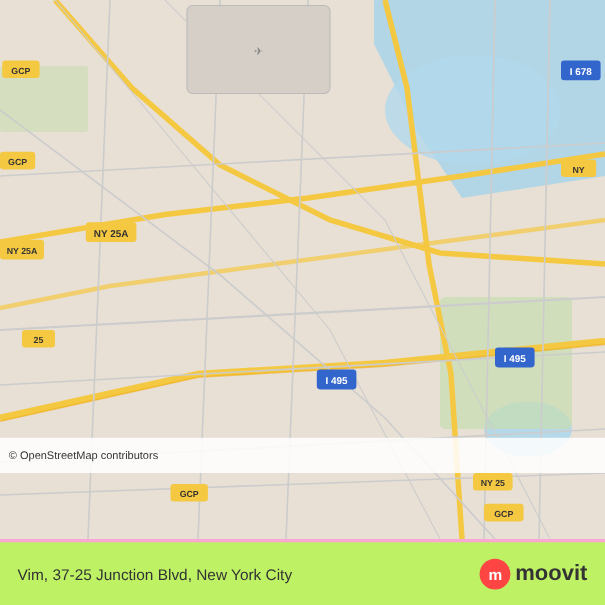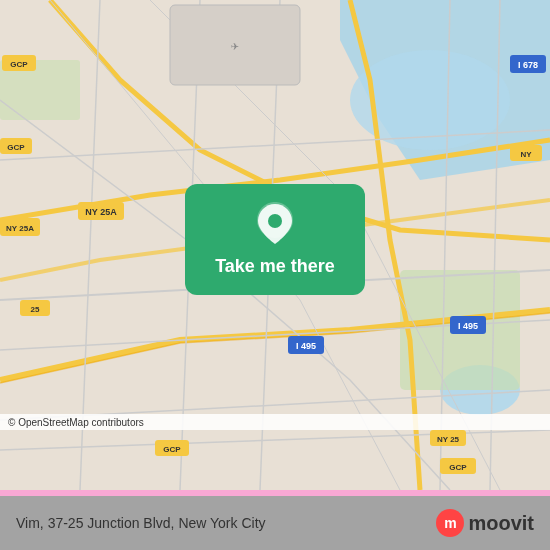--- a/index.html
+++ b/index.html
@@ -55,48 +55,48 @@
     #cta-label {
       color: white;
       font-size: 18px;
       font-weight: 600;
       white-space: nowrap;
     }
 
     
     #attribution-bar {
       width: 550px;
-      height: 16px;
+      height: 32px;
       background: rgba(255,255,255,0.85);
       position: absolute;
       bottom: 60px;
       left: 0;
       display: flex;
       align-items: center;
       padding: 0 8px;
     }
 
     #attribution-text {
       font-size: 10px;
       color: #333;
     }
 
     
     #info-bar {
       width: 550px;
       height: 60px;
-      background: #a3a3a3;
+      background: #bef264;
       position: absolute;
       bottom: 0;
       left: 0;
       display: flex;
       align-items: center;
       justify-content: space-between;
       padding: 0 16px;
-      border-top: 6px solid #f9a8d4;
+      border-top: 3px solid #f9a8d4;
     }
 
     #location-text {
       font-size: 14px;
       color: #333;
       font-weight: 400;
     }
 
     #moovit-logo {
       display: flex;
@@ -200,30 +200,20 @@
     <rect x="170" y="5" width="130" height="80" rx="5" fill="#d5cfc8" stroke="#bbb" stroke-width="1"></rect>
     <text x="235" y="50" text-anchor="middle" font-size="10" fill="#888">✈</text>
 
     <rect x="155" y="440" width="34" height="16" rx="3" fill="#f5c842"></rect>
     <text x="172" y="452" text-anchor="middle" font-size="8" font-weight="bold" fill="#333">GCP</text>
 
     <rect x="440" y="458" width="36" height="16" rx="3" fill="#f5c842"></rect>
     <text x="458" y="470" text-anchor="middle" font-size="8" font-weight="bold" fill="#333">GCP</text>
   </svg>
 
-  <div id="cta-overlay">
-    <div id="pin-icon-wrapper">
-      <svg width="40" height="44" viewBox="0 0 40 44" xmlns="http://www.w3.org/2000/svg">
-        <circle cx="20" cy="18" r="18" fill="white" opacity="0.25"></circle>
-        <path d="M20 2 C10.6 2 3 9.6 3 19 C3 30 20 42 20 42 C20 42 37 30 37 19 C37 9.6 29.4 2 20 2 Z" fill="white" opacity="0.9"></path>
-        <circle cx="20" cy="19" r="7" fill="#2eaa6e"></circle>
-      </svg>
-    </div>
-    <span id="cta-label">Take me there</span>
-  </div>
 
   <div id="attribution-bar">
     <span id="attribution-text">© OpenStreetMap contributors</span>
   </div>
 </div>
 
 <div id="info-bar">
   <span id="location-text">Vim, 37-25 Junction Blvd, New York City</span>
   <div id="moovit-logo">
     <div id="moovit-m">

